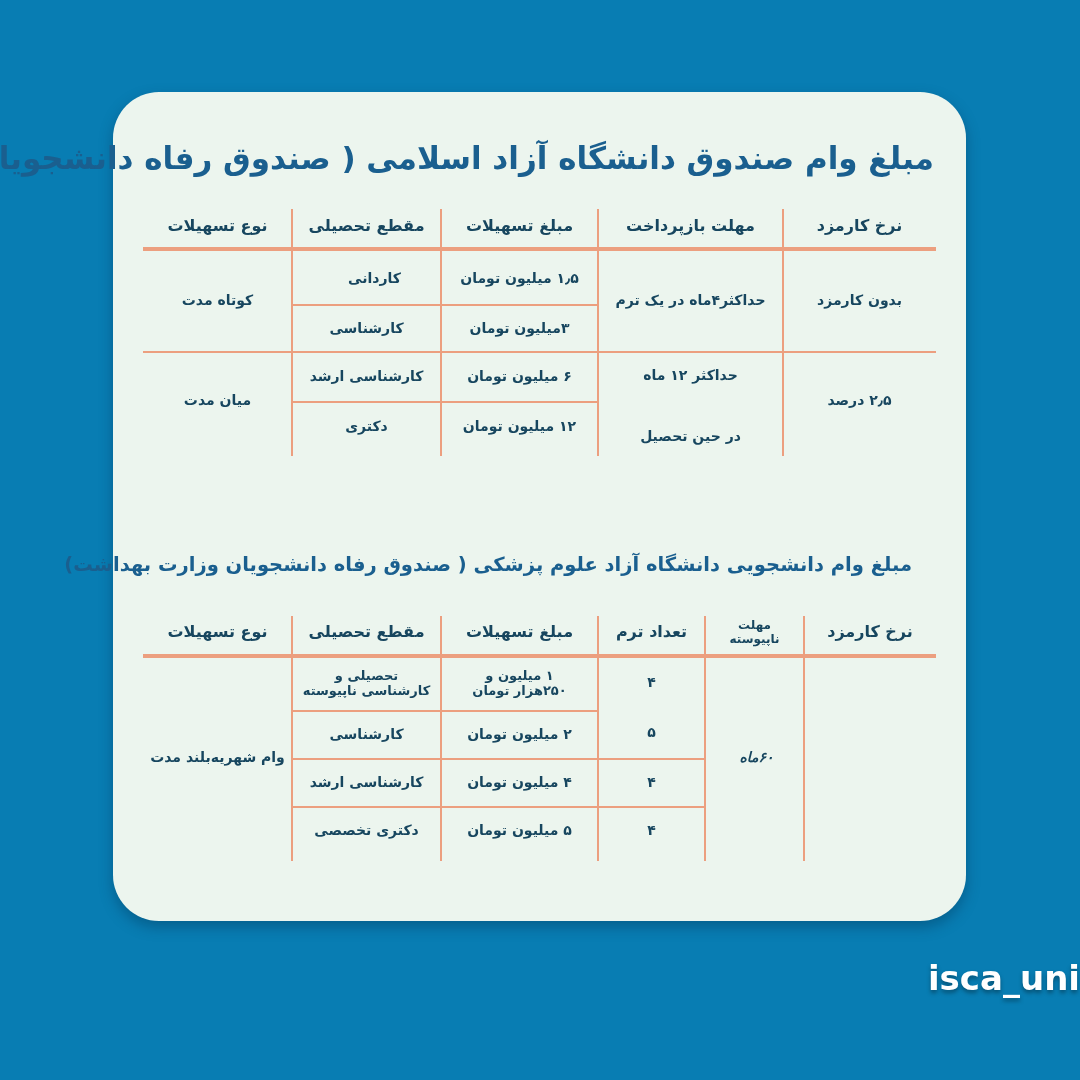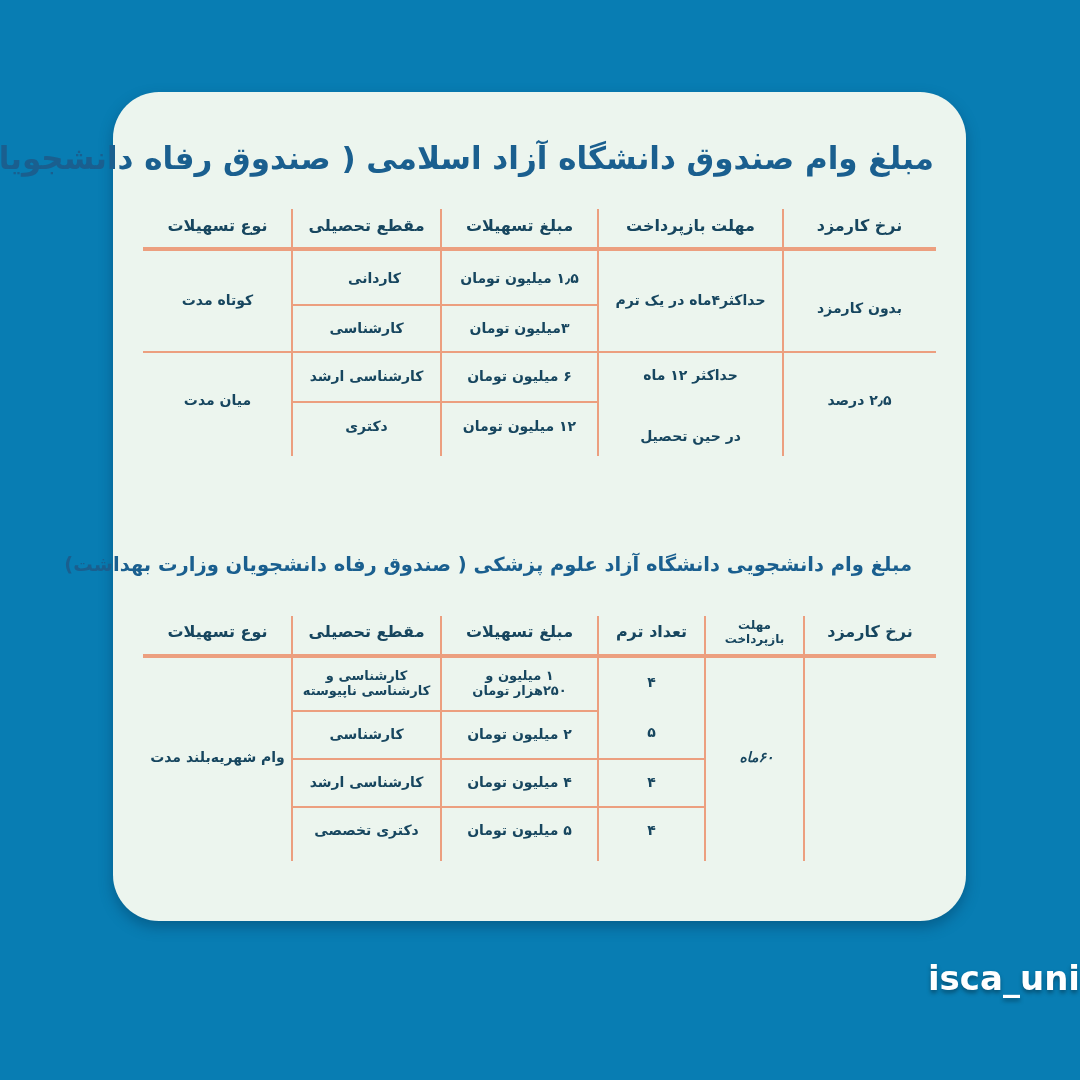--- a/index.html
+++ b/index.html
@@ -81,62 +81,62 @@
 <div class="vline" style="left:440px;top:209px;height:247px;"></div>
 <div class="vline" style="left:597px;top:209px;height:247px;"></div>
 <div class="vline" style="left:782px;top:209px;height:247px;"></div>
 
 <div class="cell body" style="left:143px;top:251px;width:149px;height:100px;">کوتاه مدت</div>
 <div class="cell body" style="left:292px;top:253px;width:149px;height:51px;padding-left:8px;">کاردانی</div>
 <div class="cell body" style="left:441px;top:253px;width:157px;height:51px;">۱٫۵ میلیون تومان</div>
 <div class="cell body" style="left:292px;top:306px;width:149px;height:45px;">کارشناسی</div>
 <div class="cell body" style="left:441px;top:306px;width:157px;height:45px;">۳میلیون تومان</div>
 <div class="cell body" style="left:598px;top:251px;width:185px;height:100px;">حداکثر۴ماه در یک ترم</div>
-<div class="cell body" style="left:783px;top:251px;width:153px;height:100px;margin-top:8px;">بدون کارمزد</div>
+<div class="cell body" style="left:783px;top:251px;width:153px;height:100px;">بدون کارمزد</div>
 
 <div class="cell body" style="left:143px;top:353px;width:149px;height:95px;">میان مدت</div>
 <div class="cell body" style="left:292px;top:353px;width:149px;height:48px;">کارشناسی ارشد</div>
 <div class="cell body" style="left:441px;top:353px;width:157px;height:48px;">۶ میلیون تومان</div>
 <div class="cell body" style="left:292px;top:403px;width:149px;height:48px;">دکتری</div>
 <div class="cell body" style="left:441px;top:403px;width:157px;height:48px;">۱۲ میلیون تومان</div>
 <div class="cell body stack" style="left:598px;top:362px;width:185px;height:88px;gap:35px;">
   <span>حداکثر ۱۲ ماه</span>
   <span>در حین تحصیل</span>
 </div>
 <div class="cell body" style="left:783px;top:353px;width:153px;height:95px;">۲٫۵ درصد</div>
 
 <div class="title t2-title">مبلغ وام دانشجویی دانشگاه آزاد علوم پزشکی ( صندوق رفاه دانشجویان وزارت بهداشت)</div>
 
 <div class="cell hdr" style="left:143px;top:614px;width:149px;height:36px;">نوع تسهیلات</div>
 <div class="cell hdr" style="left:292px;top:614px;width:149px;height:36px;">مقطع تحصیلی</div>
 <div class="cell hdr" style="left:441px;top:614px;width:157px;height:36px;">مبلغ تسهیلات</div>
 <div class="cell hdr" style="left:598px;top:614px;width:107px;height:36px;">تعداد ترم</div>
 <div class="cell small" style="left:705px;top:614px;width:99px;height:36px;flex-direction:column;">
   <span>مهلت</span>
-  <span>بازپرداخت</span>
+  <span>ناپیوسته</span>
 </div>
 <div class="cell hdr" style="left:804px;top:614px;width:132px;height:36px;">نرخ کارمزد</div>
 
 <div class="hline thick" style="left:143px;top:654px;width:793px;"></div>
 <div class="hline thin" style="left:292px;top:710px;width:306px;"></div>
 <div class="hline thin" style="left:292px;top:758px;width:413px;"></div>
 <div class="hline thin" style="left:292px;top:806px;width:413px;"></div>
 <div class="vline" style="left:291px;top:616px;height:245px;"></div>
 <div class="vline" style="left:440px;top:616px;height:245px;"></div>
 <div class="vline" style="left:597px;top:616px;height:245px;"></div>
 <div class="vline" style="left:704px;top:616px;height:245px;"></div>
 <div class="vline" style="left:803px;top:616px;height:245px;"></div>
 
 <div class="cell body" style="left:143px;top:658px;width:149px;height:200px;flex-direction:row;">
   <span>وام شهریه</span>
   <span>بلند مدت</span>
 </div>
 
 <div class="cell body" style="left:292px;top:658px;width:149px;height:52px;flex-direction:column;font-size:13px;line-height:1.15;">
-  <span>کارشناسی و</span>
+  <span>تحصیلی و</span>
   <span>کارشناسی ناپیوسته</span>
 </div>
 <div class="cell body" style="left:441px;top:658px;width:157px;height:52px;flex-direction:column;font-size:13px;line-height:1.15;">
   <span>۱ میلیون و</span>
   <span>۲۵۰هزار تومان</span>
 </div>
 <div class="cell body" style="left:598px;top:660px;width:107px;height:46px;">۴</div>
 
 <div class="cell body" style="left:292px;top:712px;width:149px;height:46px;">کارشناسی</div>
 <div class="cell body" style="left:441px;top:712px;width:157px;height:46px;">۲ میلیون تومان</div>

